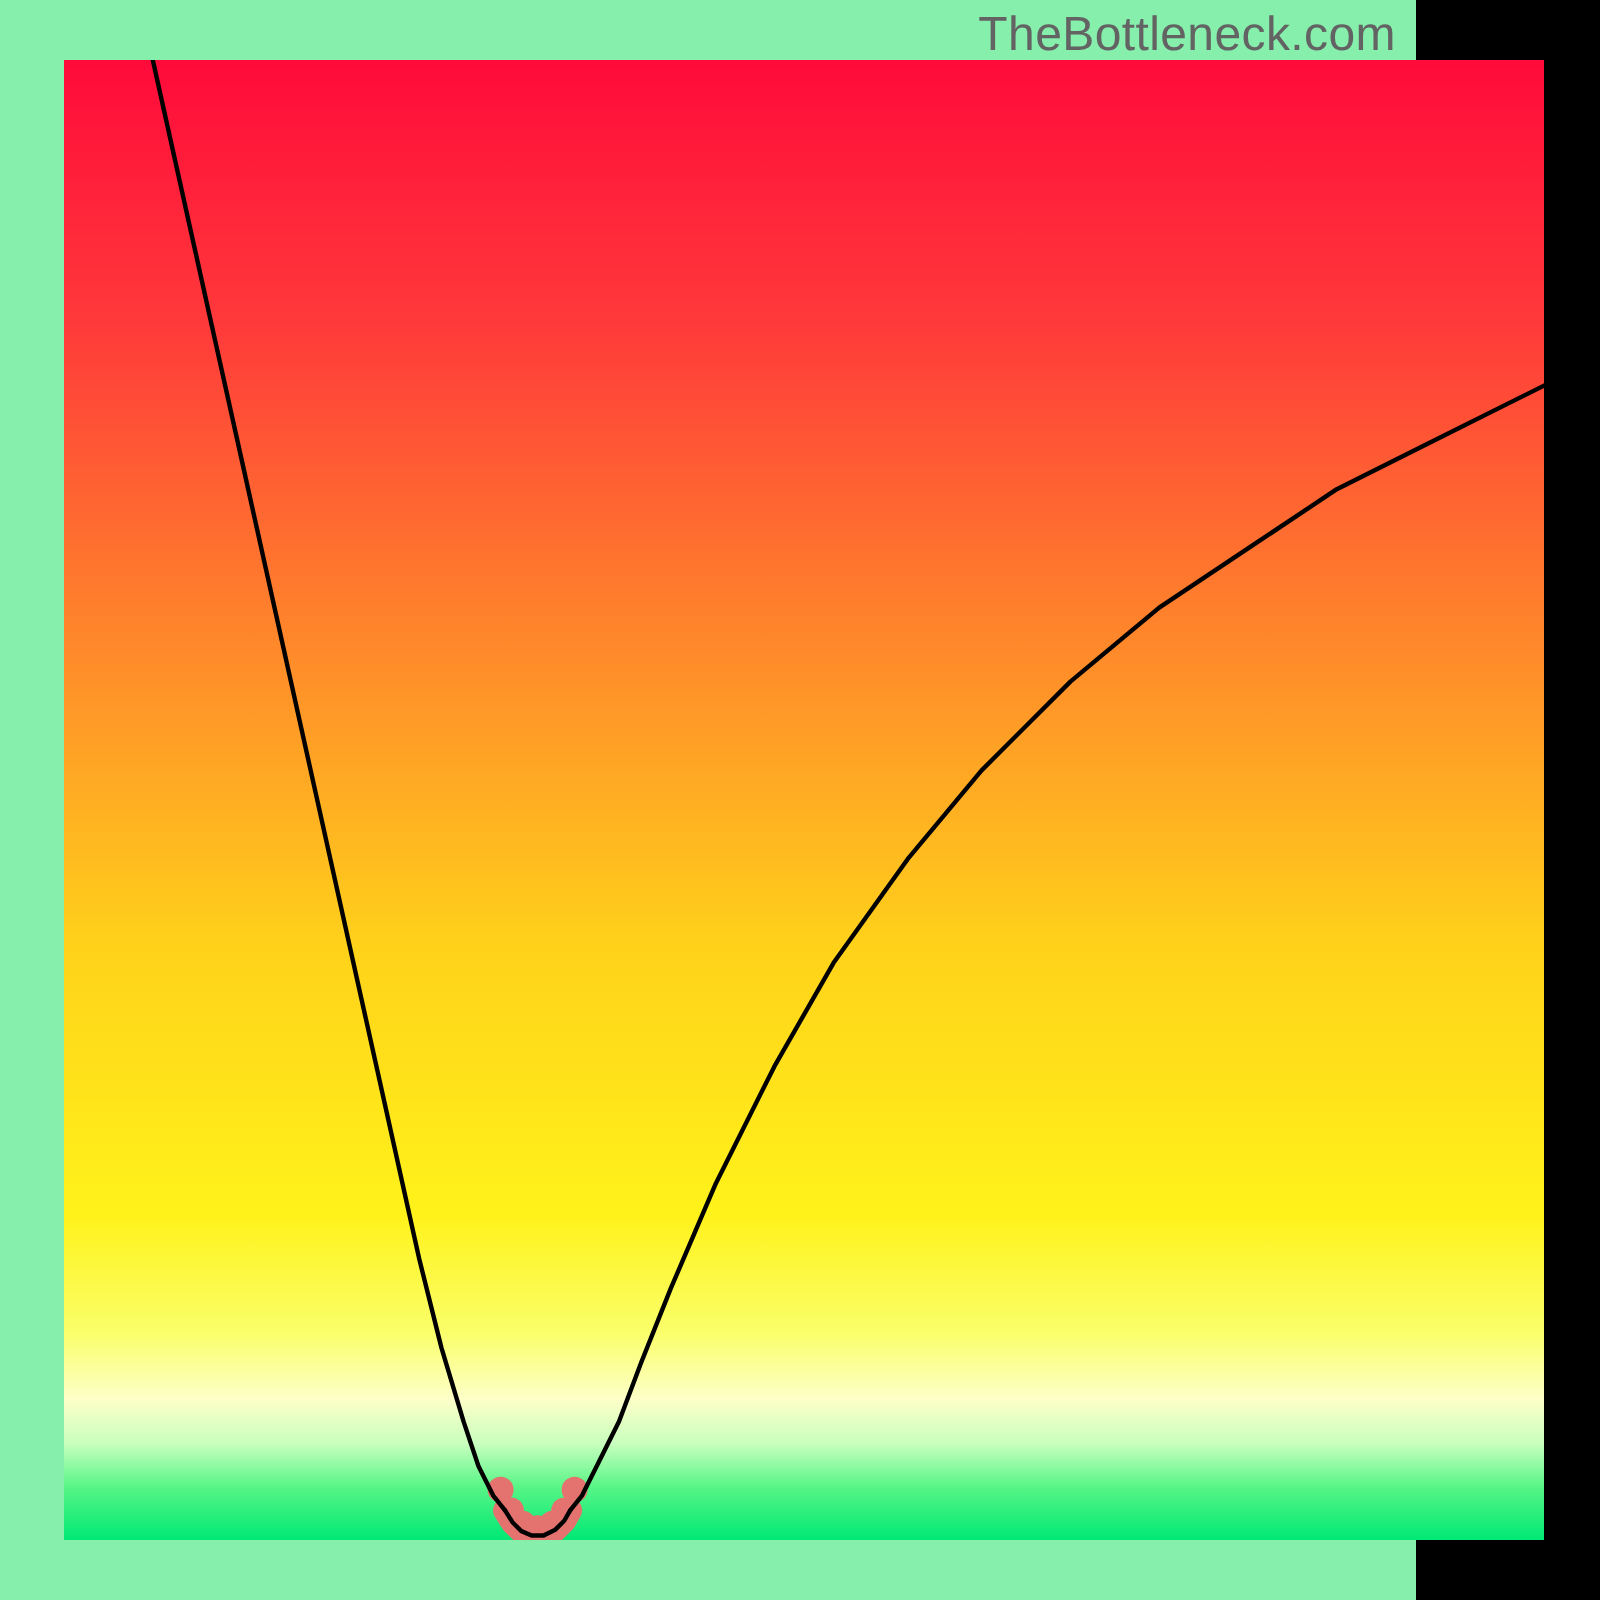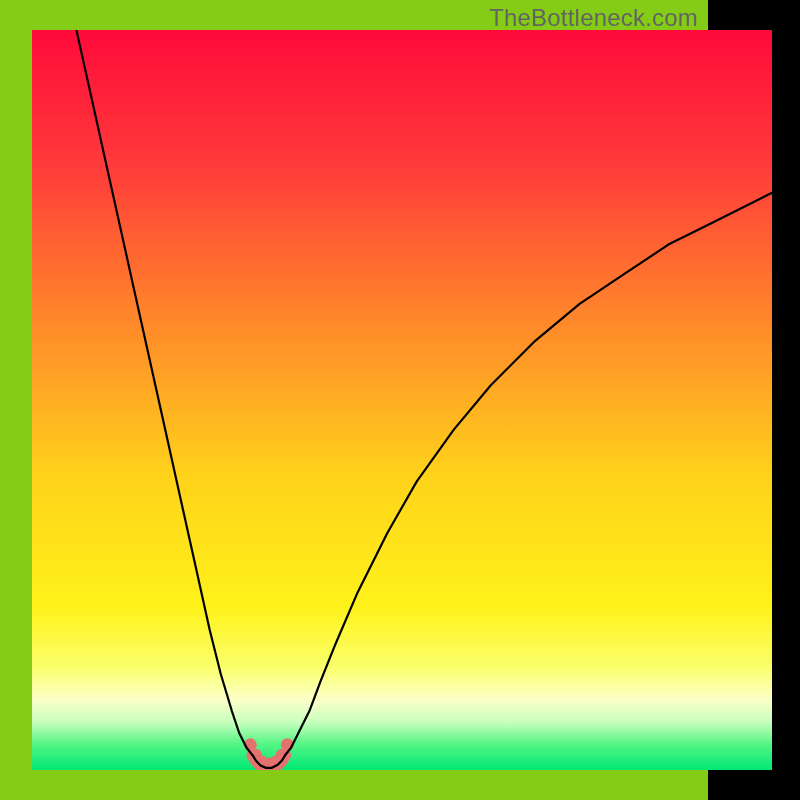--- a/index.html
+++ b/index.html
@@ -10,21 +10,21 @@
     overflow: hidden;
     background: #000;
     font-family: Arial, Helvetica, sans-serif;
   }
   .frame {
     position: absolute;
     left: 0;
     top: 0;
     width: 708px;
     height: 800px;
-    background: #84cc16;
+    background: #86efac;
   }
   .plot {
     position: absolute;
     left: 32px;
     top: 30px;
     width: 740px;
     height: 740px;
     overflow: hidden;
   }
   .watermark {

